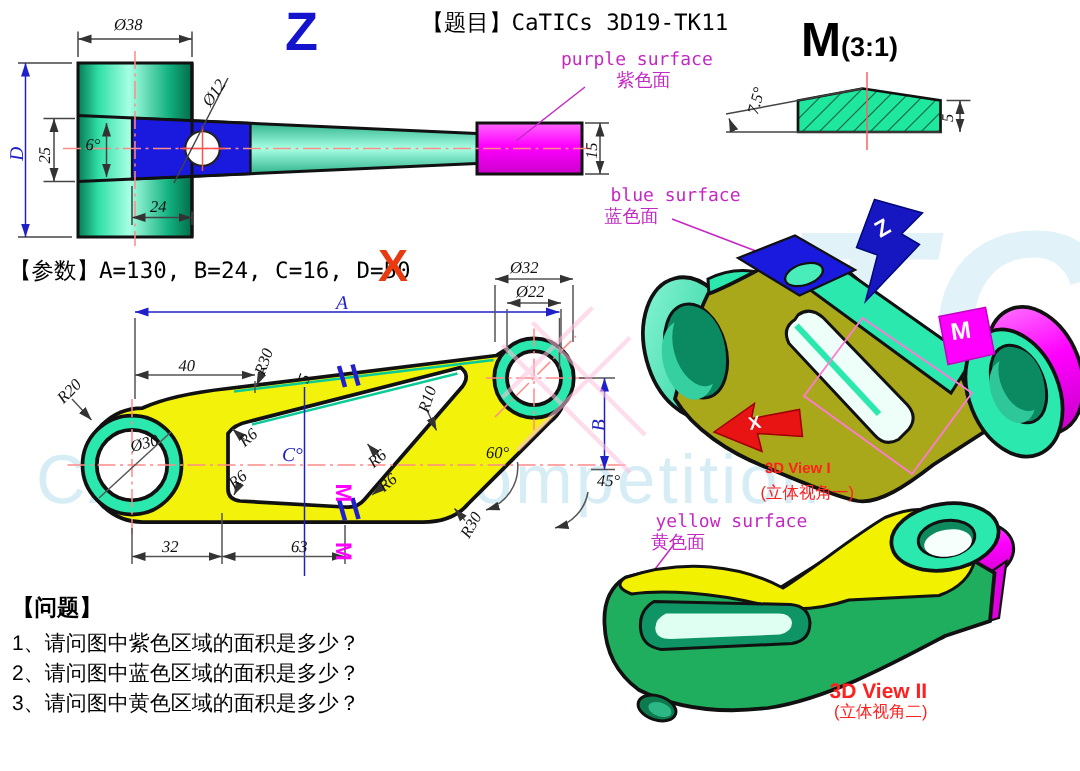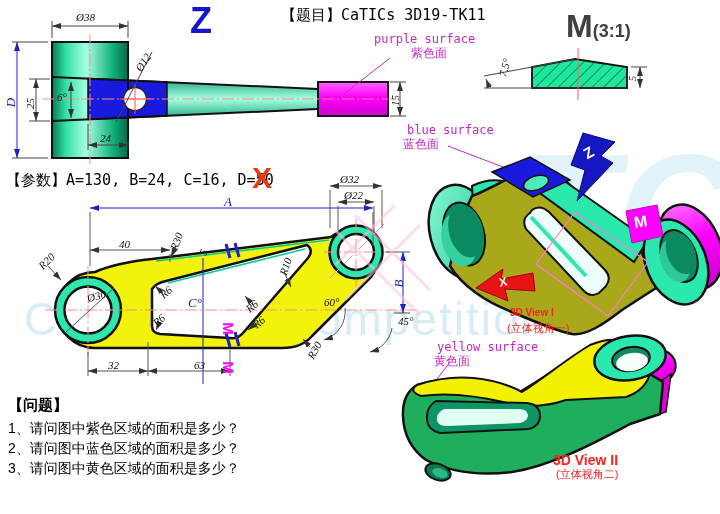--- a/index.html
+++ b/index.html
@@ -8,21 +8,21 @@
   .lbl{position:absolute;font-family:"Liberation Serif",serif;font-style:italic;
        font-size:11px;color:#111;white-space:nowrap;line-height:1;}
   .blue{color:#2020C8;}
   .magt{color:#C428C4;font-style:normal;font-family:"DejaVu Sans Mono",monospace;font-size:12px;}
   .redt{color:#FF2020;font-style:normal;font-weight:bold;font-family:"Liberation Sans",sans-serif;}
   .secm{color:#FF00FF;font-style:normal;font-weight:bold;font-family:"Liberation Sans",sans-serif;font-size:15px;}
   .bigZ{position:absolute;left:190px;top:0px;font:bold 36px "Liberation Sans",sans-serif;color:#1414CC;}
   .bigX{position:absolute;left:252px;top:161px;font:bold 30px "Liberation Sans",sans-serif;color:#E83A10;}
   .title-line{position:absolute;left:281px;top:6px;font:15px "DejaVu Sans Mono",monospace;color:#000;}
   .params-line{position:absolute;left:6px;top:171px;font:15px "DejaVu Sans Mono",monospace;color:#000;}
-  .mtag{position:absolute;left:566px;top:8px;color:#404040;font-family:"Liberation Sans",sans-serif;}
+  .mtag{position:absolute;left:534px;top:8px;color:#000000;font-family:"Liberation Sans",sans-serif;}
   .mtag .m{font-size:32px;font-weight:bold;}
   .mtag .s{font-size:18px;font-weight:bold;}
   .q{position:absolute;left:8px;font-size:14px;color:#000;}
   .wm-line{position:absolute;left:24px;top:292px;font:46px "Liberation Sans",sans-serif;
            color:rgba(160,212,232,0.42);letter-spacing:2px;white-space:nowrap;z-index:0;}
   .wm-big{position:absolute;left:520px;top:118px;font:bold italic 160px "Liberation Sans",sans-serif;
           color:rgba(170,218,236,0.35);z-index:0;}
   .white-letter{position:absolute;color:#fff;font-weight:bold;font-family:"Liberation Sans",sans-serif;z-index:3;}
   svg{position:absolute;left:0;top:0;z-index:1;}
   .txt{z-index:2;}

